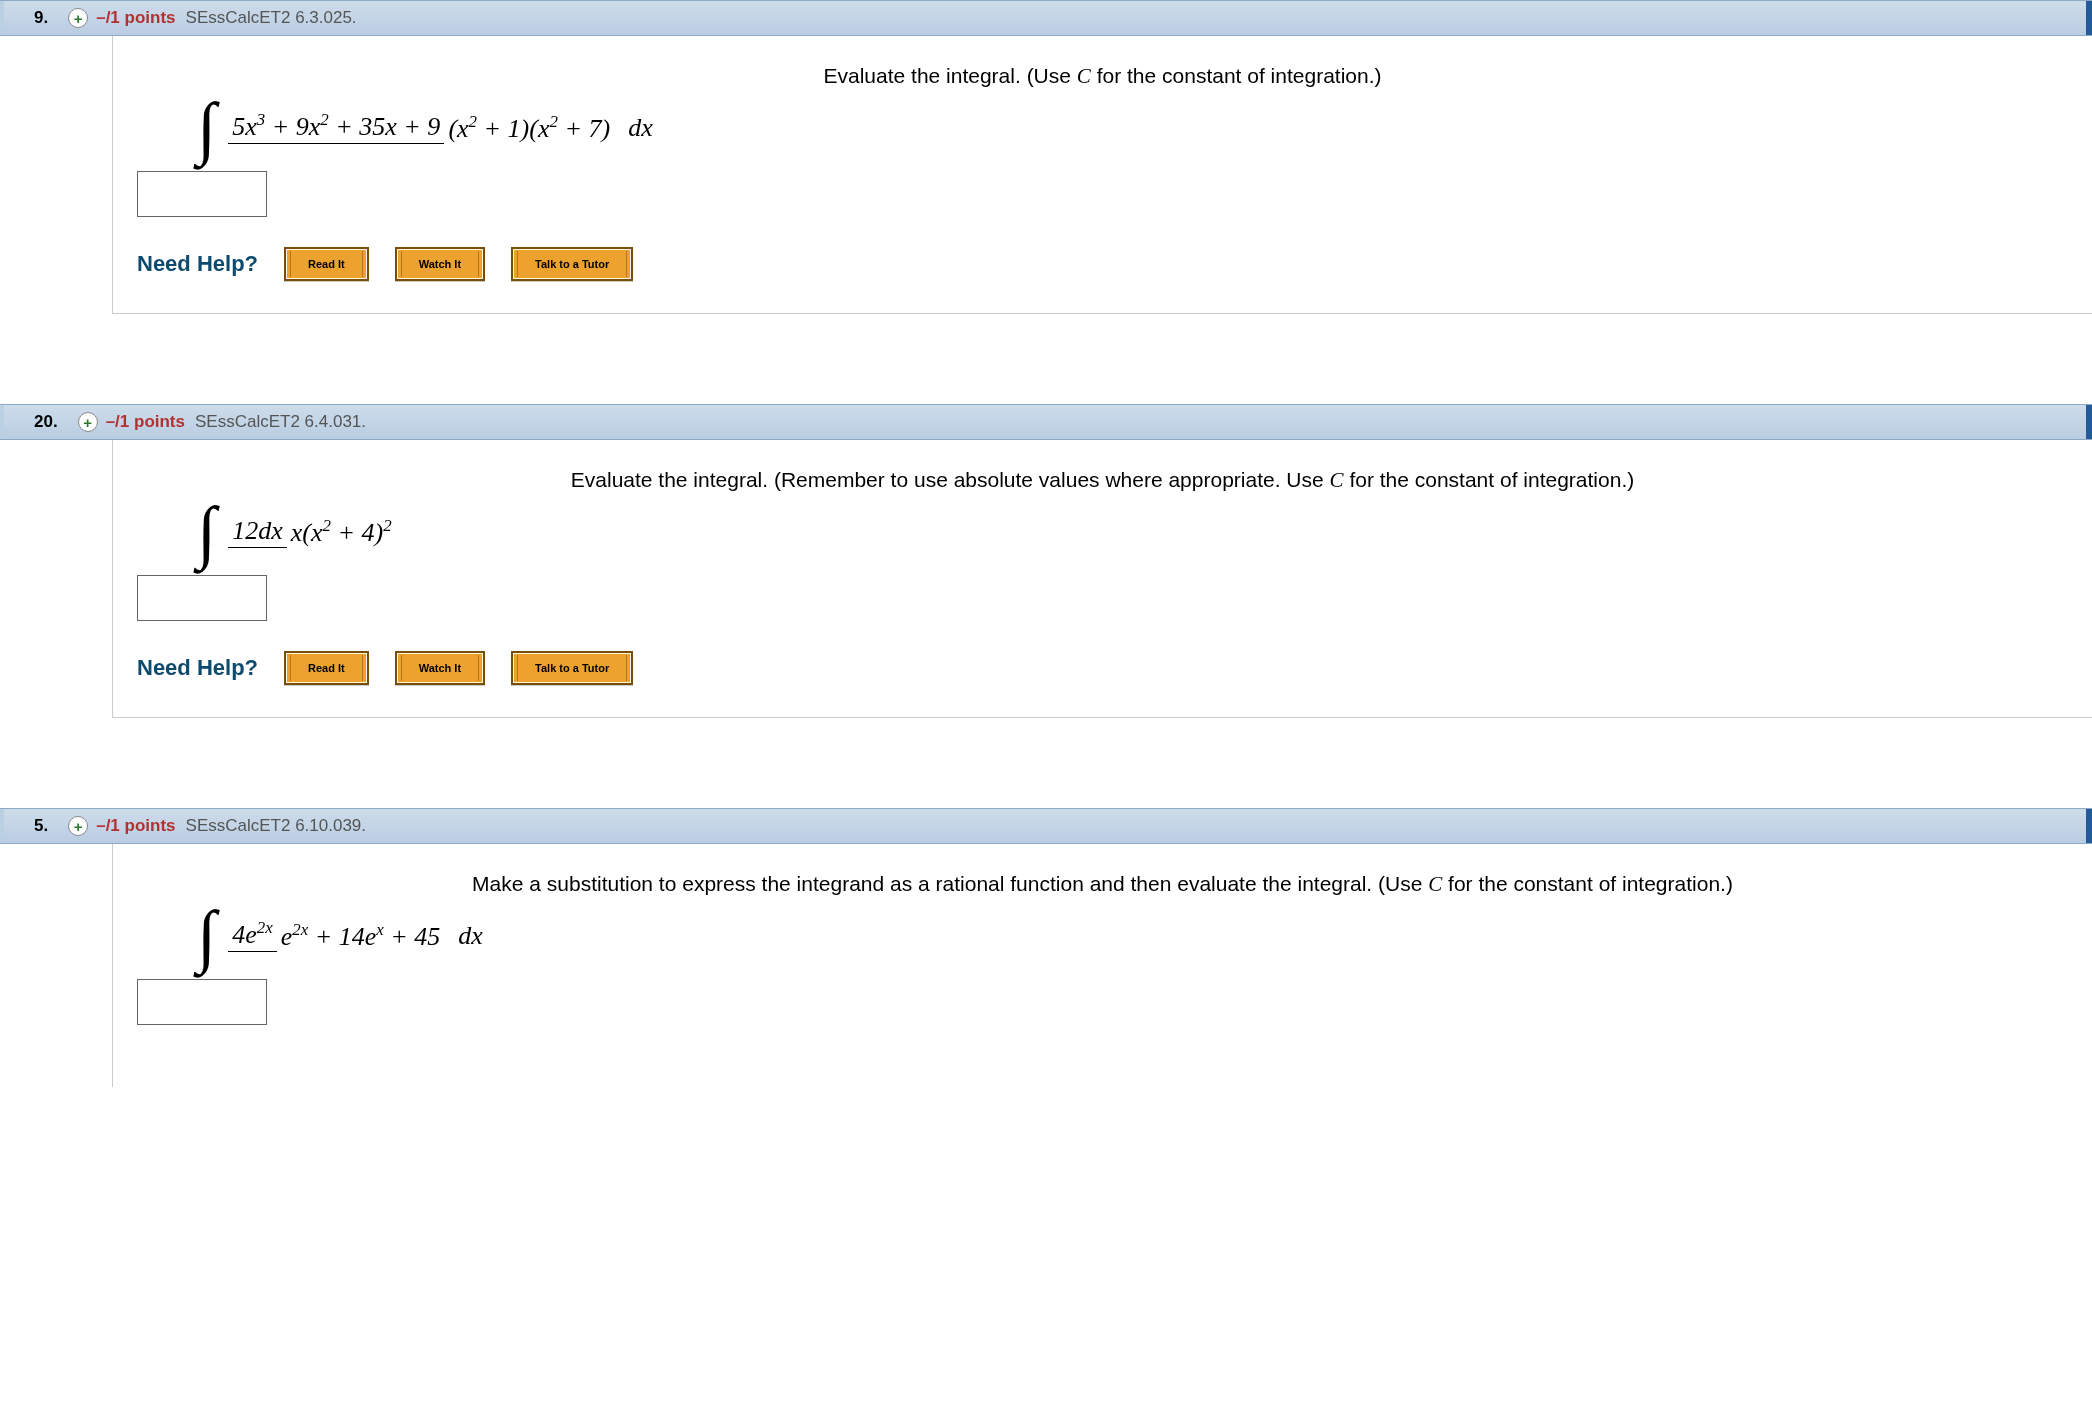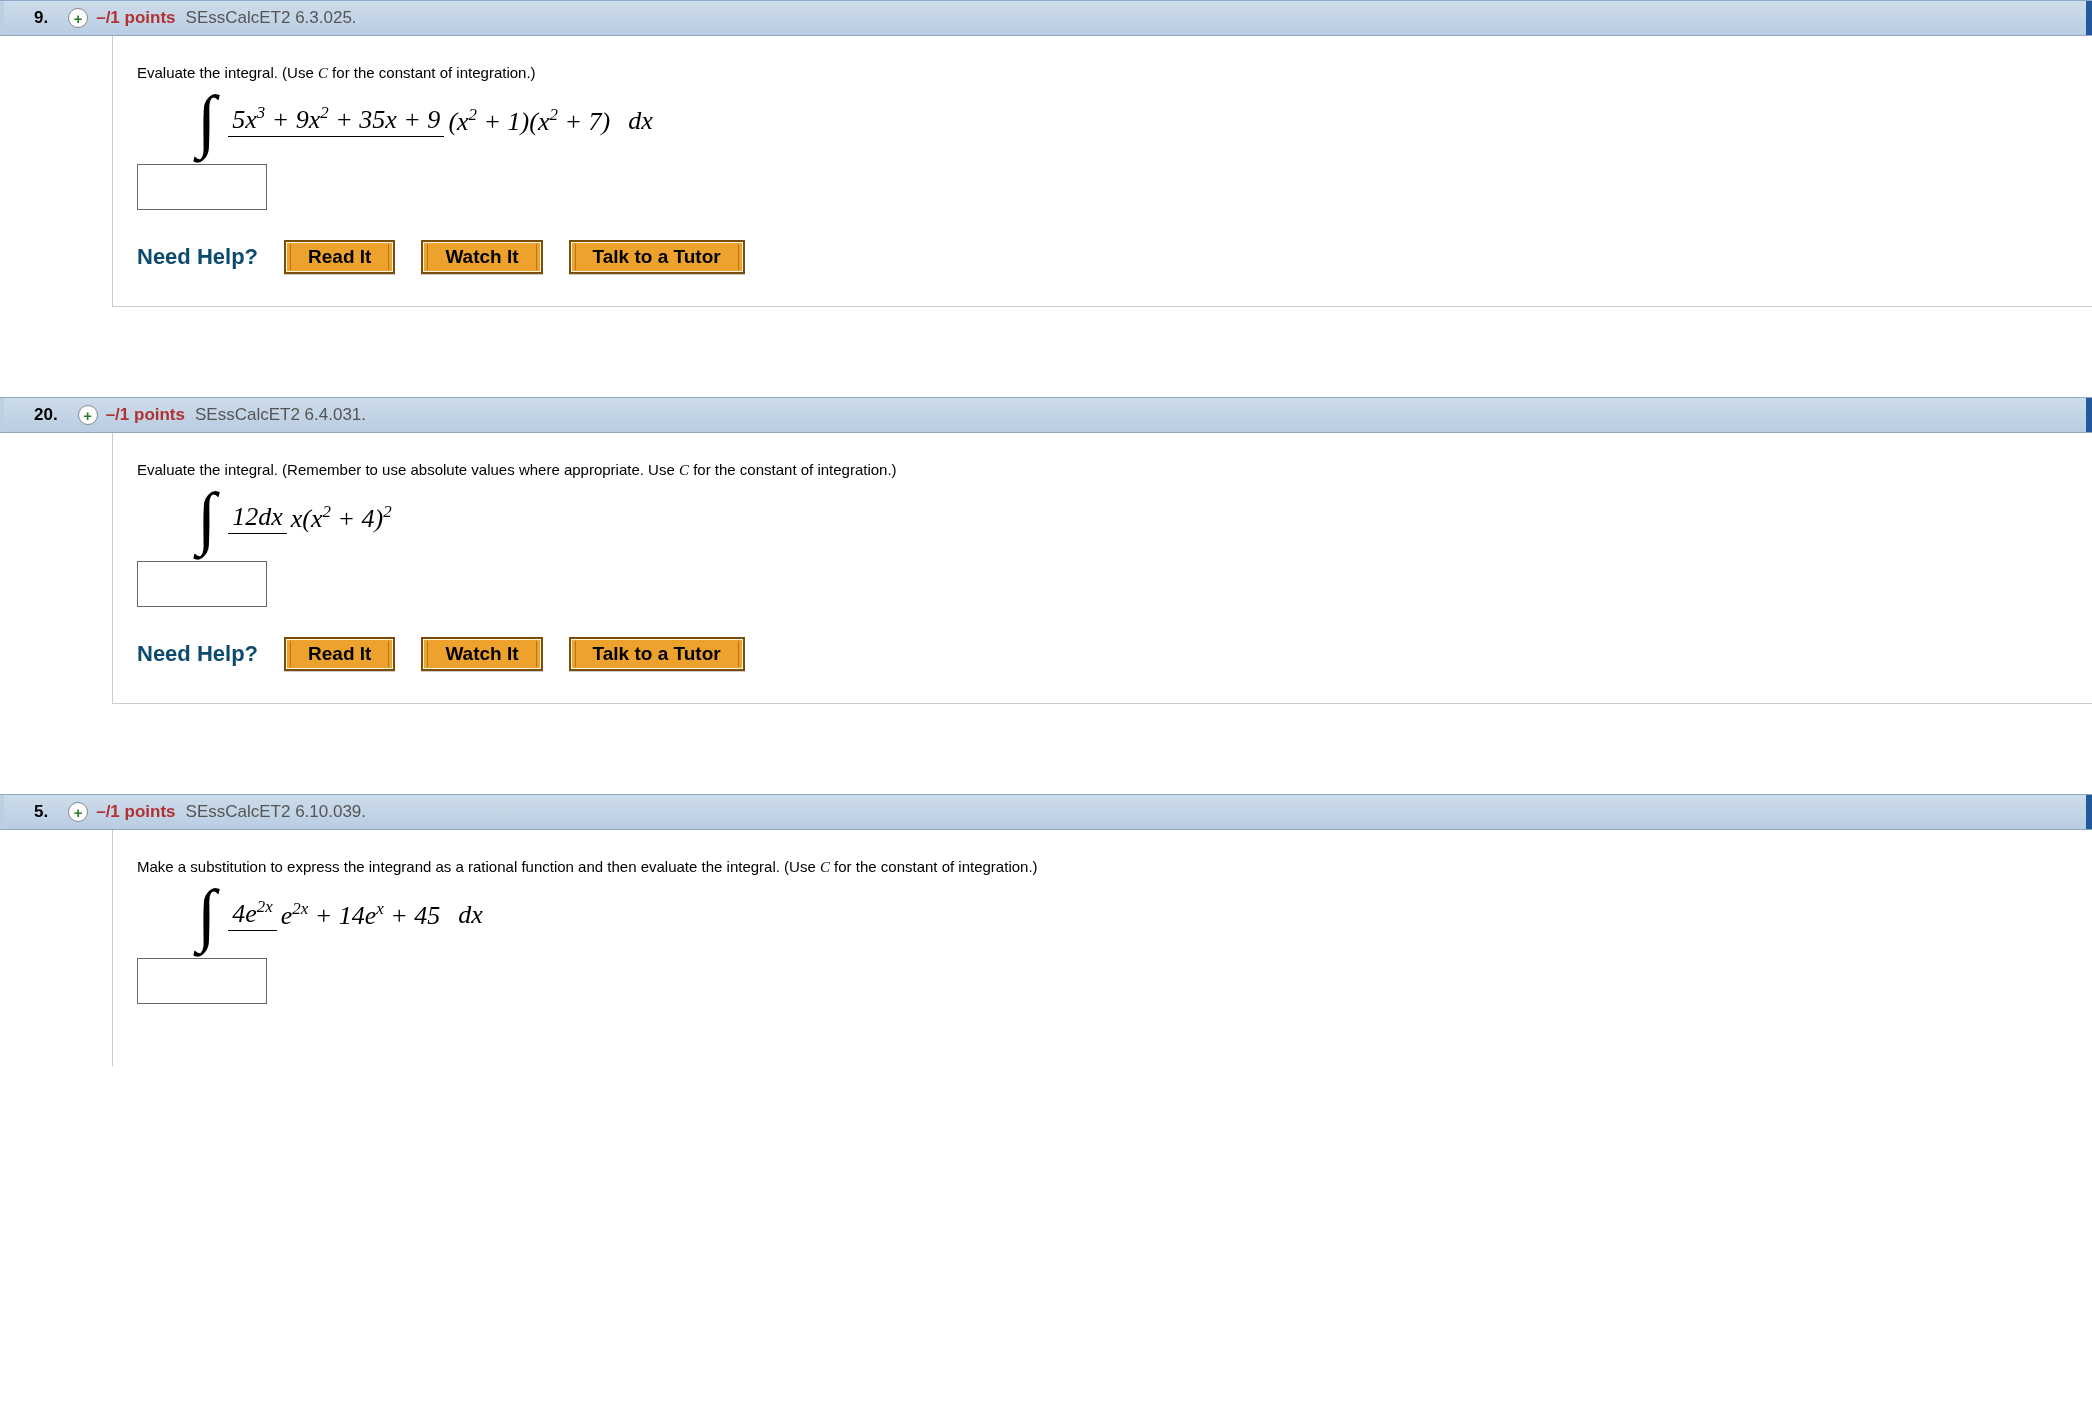--- a/index.html
+++ b/index.html
@@ -55,21 +55,21 @@
   .code { color:#555; }
   .q-body {
     background:#ffffff;
     border:1px solid #ccc;
     border-top:none;
     border-right:none;
     margin-left:112px;
     padding:20px 24px 32px 24px;
     font-size:21px;
   }
-  .prompt { margin: 8px 0 18px 0; font-size:15px; }
+  .prompt { margin: 8px 0 18px 0; font-size:21px;text-align:center; }
   .math { font-style: italic; font-family: "Times New Roman", serif; }
   .math-block {
     display: flex;
     align-items: center;
     margin: 8px 0 18px 60px;
     font-family: "Times New Roman", serif;
     font-style: italic;
     font-size: 26px;
   }
   .int-sign {
@@ -105,21 +105,21 @@
     color:#0c4a6e;
     font-weight:bold;
     font-size:22px;
     font-family: Arial, sans-serif;
   }
   .help-btn {
     background:#eda22e;
     border:2px solid #7a4e06;
     font-weight:bold;
     font-family: Arial, sans-serif;
-    font-size:19px;
+    font-size:11px;
     color:#000;
     height:34px;
     display:flex; align-items:center; justify-content:center;
     padding:0 22px;
     cursor:pointer;
     position:relative;
     box-shadow: inset 0 0 0 1px #fff5e0, 0 1px 0 rgba(0,0,0,0.2);
     white-space:nowrap;
   }
   .help-btn .inner-line-left,

